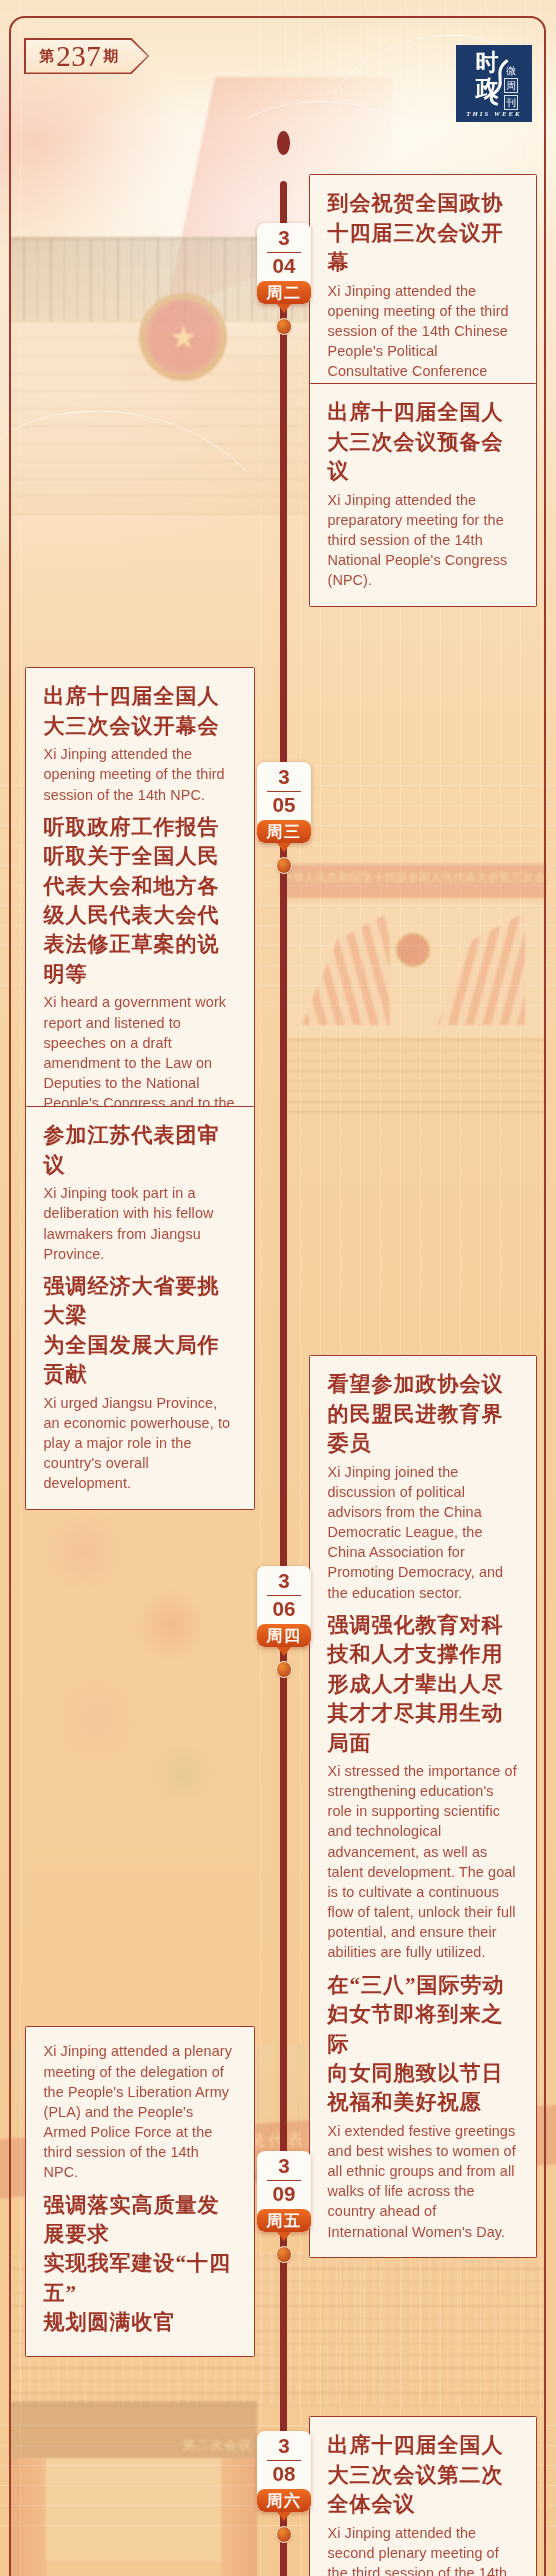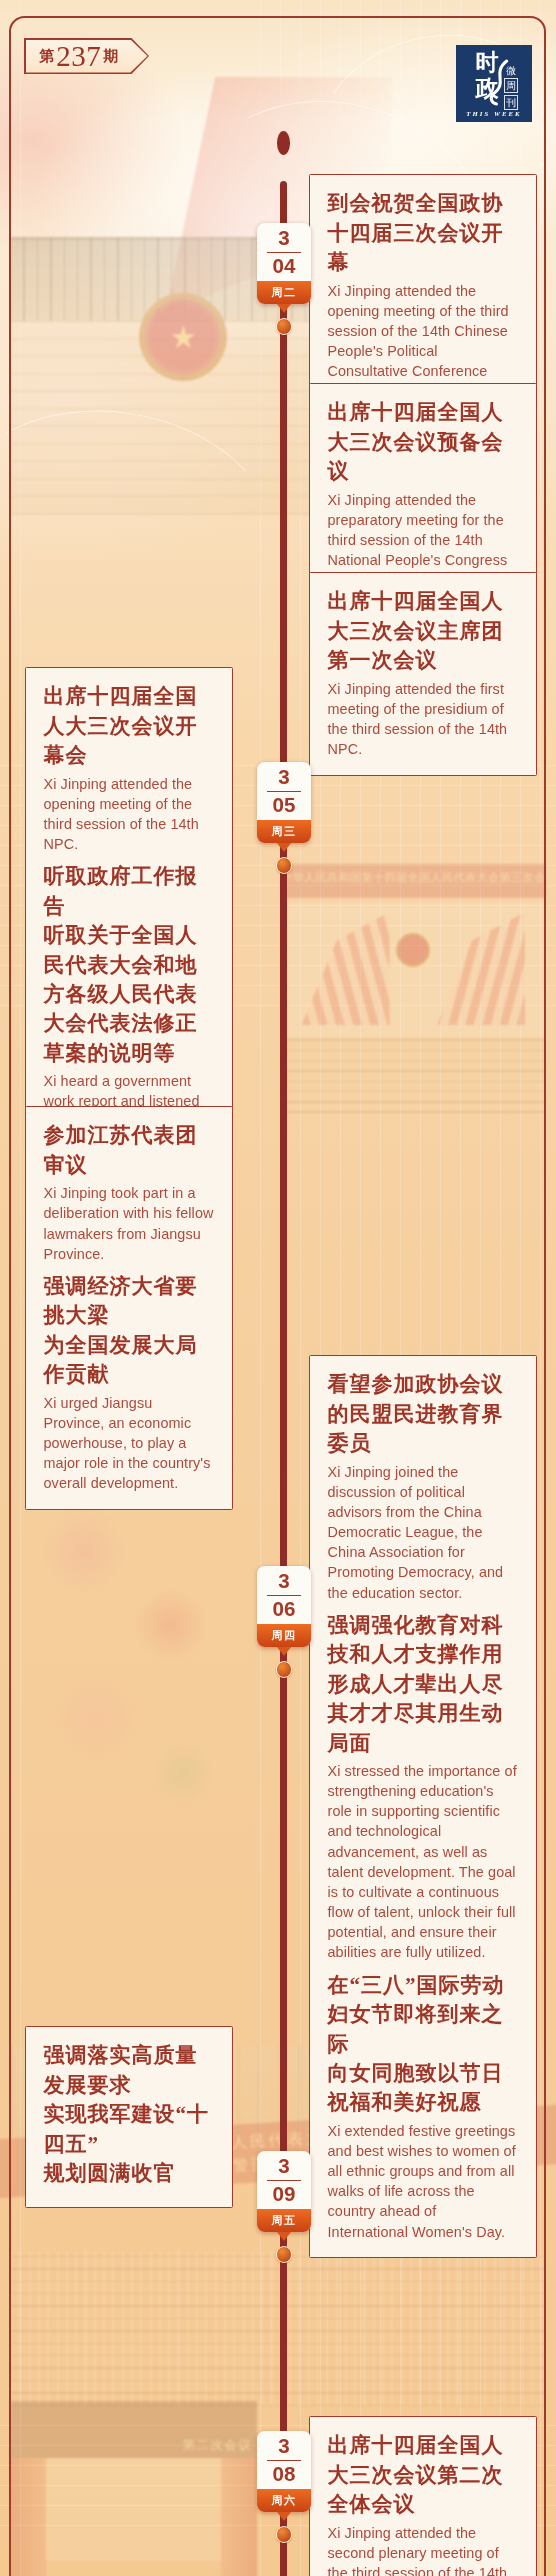--- a/index.html
+++ b/index.html
@@ -49,32 +49,32 @@
   
   .tl-line{position:absolute;left:280px;top:181px;width:7.2px;height:2500px;background:#8f2c26;z-index:3;border-radius:3.6px;}
   .tl-startdot{position:absolute;left:277px;top:131px;width:13.4px;height:24px;border-radius:50%;background:#8f2c26;z-index:3;}
 
   .day-badge{position:absolute;left:255px;width:58px;z-index:5;display:flex;flex-direction:column;align-items:center;}
   .date-box{width:54px;background:#fdfbf6;border-radius:7.7px;overflow:hidden;text-align:center;
     box-shadow:0 1.5px 4.1px rgba(140,50,20,.35);}
   .date-month{font-weight:700;font-size:20.6px;line-height:1;color:#a53927;padding-top:5.2px;}
   .date-div{width:34px;height:1.5px;background:#a53927;margin:3.1px auto 2.6px;}
   .date-day{font-weight:700;font-size:20.6px;line-height:1;color:#a53927;padding-bottom:4.6px;}
-  .week-tab{height:23px;line-height:23px;font-weight:700;font-size:11px;letter-spacing:1.5px;color:#fff;
-    background:linear-gradient(180deg,#ee6b21,#c84312);}
+  .week-tab{height:23px;line-height:23px;font-weight:700;font-size:16px;letter-spacing:1.5px;color:#fff;
+    background:linear-gradient(180deg,#ee6b21,#c84312);border-radius:8px;}
   .pointer{width:0;height:0;border-left:7.2px solid transparent;border-right:7.2px solid transparent;
     border-top:9.3px solid #d8571a;}
   .tl-dot{width:14.4px;height:14.4px;border-radius:50%;margin-top:5.2px;
     background:radial-gradient(circle at 35% 30%, #f08a33, #b13a12);
     border:1.5px solid #f9ecd8;box-shadow:0 0.5px 1.5px rgba(120,40,10,.4);}
 
   
   .card{position:absolute;background:#fbf5ec;border:1px solid #a23a2b;border-radius:1.5px;
     box-sizing:border-box;padding:14.4px 17.5px 15.5px;z-index:4;}
-  .card.left{left:25px;width:208px;}
+  .card.left{left:25px;width:230px;}
   .card.right{left:309px;width:228px;}
   .zh{font-family:Liberation Serif, serif;font-weight:700;color:#9e3526;font-size:21px;
     line-height:1.4;letter-spacing:1px;white-space:pre-line;margin-bottom:3.1px;}
   .en{color:#ad4a3c;font-size:14.4px;line-height:1.4;letter-spacing:0.1px;margin-bottom:8.2px;}
   .card .en:last-child{margin-bottom:0;}
 
   
   .photo{position:absolute;z-index:1;pointer-events:none;filter:blur(0.8px);}
   .p1{left:10.3px;top:77px;width:381px;height:438px;opacity:.45;filter:blur(1px);}
   .p1 .flag{position:absolute;left:155px;top:0;width:227px;height:237px;
@@ -256,24 +256,20 @@
   <div class="card right" style="top:174px">
     <div class="zh">到会祝贺全国政协十四届三次会议开幕</div>
     <div class="en">Xi Jinping attended the opening meeting of the third session of the 14th Chinese People's Political Consultative Conference National Committee.</div>
   </div>
 
   <div class="card right" style="top:383px">
     <div class="zh">出席十四届全国人大三次会议预备会议</div>
     <div class="en">Xi Jinping attended the preparatory meeting for the third session of the 14th National People's Congress (NPC).</div>
   </div>
 
-  <div class="card right" style="top:572px">
-    <div class="zh">出席十四届全国人大三次会议主席团第一次会议</div>
-    <div class="en">Xi Jinping attended the first meeting of the presidium of the third session of the 14th NPC.</div>
-  </div>
 
   <div class="card left" style="top:667px">
     <div class="zh">出席十四届全国人大三次会议开幕会</div>
     <div class="en">Xi Jinping attended the opening meeting of the third session of the 14th NPC.</div>
     <div class="zh">听取政府工作报告
 听取关于全国人民代表大会和地方各级人民代表大会代表法修正草案的说明等</div>
     <div class="en">Xi heard a government work report and listened to speeches on a draft amendment to the Law on Deputies to the National People's Congress and to the Local People's Congresses at Various Levels.</div>
   </div>
 
   <div class="card left" style="top:1106px">
@@ -288,20 +284,21 @@
     <div class="zh">看望参加政协会议的民盟民进教育界委员</div>
     <div class="en">Xi Jinping joined the discussion of political advisors from the China Democratic League, the China Association for Promoting Democracy, and the education sector.</div>
     <div class="zh">强调强化教育对科技和人才支撑作用 形成人才辈出人尽其才才尽其用生动局面</div>
     <div class="en">Xi stressed the importance of strengthening education's role in supporting scientific and technological advancement, as well as talent development. The goal is to cultivate a continuous flow of talent, unlock their full potential, and ensure their abilities are fully utilized.</div>
     <div class="zh">在“三八”国际劳动妇女节即将到来之际
 向女同胞致以节日祝福和美好祝愿</div>
     <div class="en">Xi extended festive greetings and best wishes to women of all ethnic groups and from all walks of life across the country ahead of International Women's Day.</div>
   </div>
 
   <div class="card left" style="top:2026px">
+    <div class="en">Xi Jinping attended a plenary meeting of the delegation of the People's Liberation Army (PLA) and the People's Armed Police Force at the third session of the 14th NPC.</div>
     <div class="zh">强调落实高质量发展要求
 实现我军建设“十四五”
 规划圆满收官</div>
   </div>
 
   <div class="card right" style="top:2416px">
     <div class="zh">出席十四届全国人大三次会议第二次全体会议</div>
     <div class="en">Xi Jinping attended the second plenary meeting of the third session of the 14th NPC.</div>
   </div>
 

